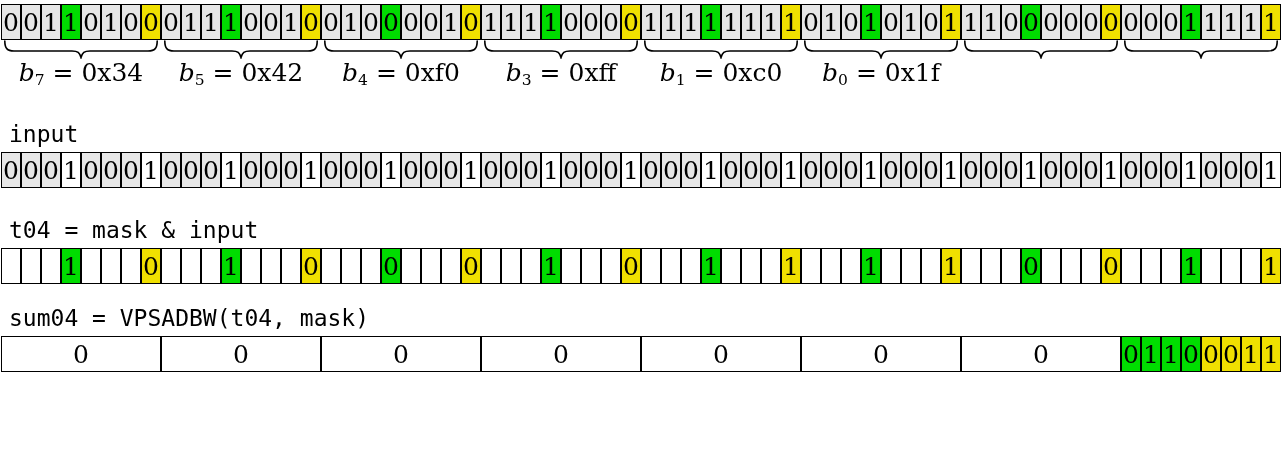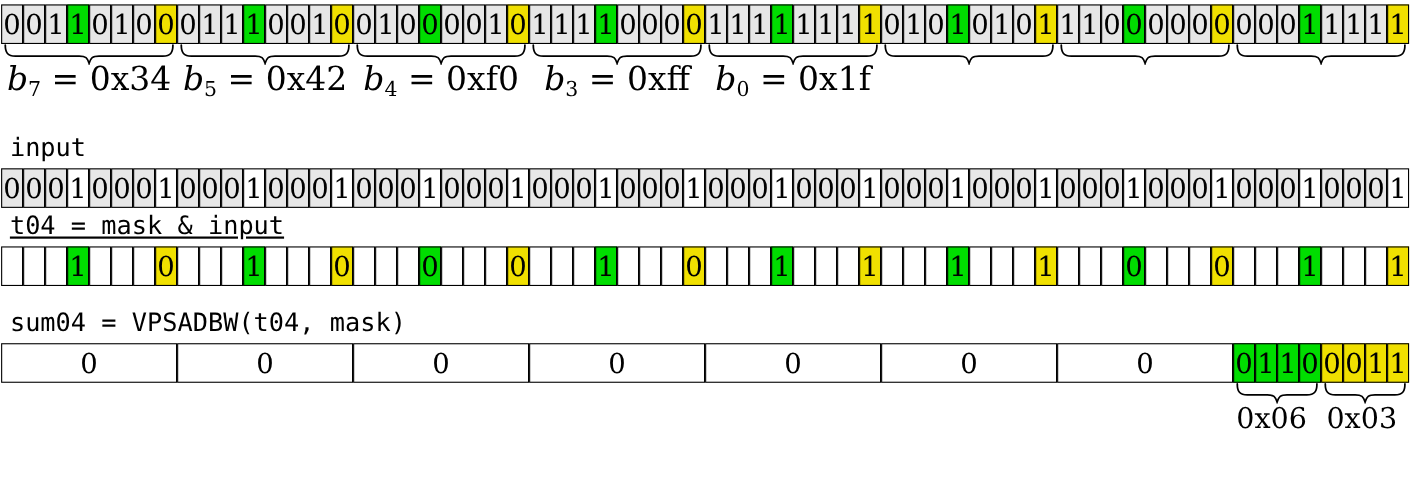--- a/index.html
+++ b/index.html
@@ -6,32 +6,32 @@
   .fig {
     width:1282px; height:450px; box-sizing:border-box;
     padding:4px 0 0 1px; position:relative; color:#000;
     font-family:"DejaVu Serif", serif;
   }
   .mono-label {
     font-family:"DejaVu Sans Mono", monospace;
     font-size:23px; line-height:28px; margin:0 0 8px 8px; white-space:pre;
   }
   .gap-mask { margin-top:30px; margin-bottom:4px; }
-  .gap-t04  { margin-top:3px; margin-bottom:4px;text-decoration:underline; }
+  .gap-t04  { margin-top:28px; margin-bottom:4px; }
   .gap-sum  { margin-top:20px; margin-bottom:4px; }
   .bitrow { display:flex; width:1280px; }
   .cell {
     box-sizing:border-box; width:20px; height:36px;
     border:1px solid #000; background:#fff;
     display:flex; align-items:center; justify-content:center;
     font-size:25px; line-height:1;
   }
   .cell.wide { width:160px; }
   .braces { display:block; }
-  .bytelabels { display:flex; width:1176px; font-size:30px; line-height:28px; }
+  .bytelabels { display:flex; width:1176px; font-size:25px; line-height:28px; }
   .bytelabel { width:160px; text-align:center; }
   .bytelabel i { font-style:italic; }
   .bytelabel sub { font-size:62%; vertical-align:baseline; position:relative; top:0.25em; }
   .sum-footer { position:relative; height:54px; width:1282px; }
   .sum-footer .braces { position:absolute; top:0; left:0; }
   .hexlabel {
     position:absolute; top:19px; width:80px; text-align:center;
     font-size:26px; line-height:28px;
   }
   #hex0 { left:1115px; }
@@ -116,20 +116,21 @@
       <path d="M0.8,1 C0.8,8 3,11 10,11 L68,11 C74,11 75.5,12.5 77,17.5 C78.5,12.5 80,11 86,11 L144,11 C151,11 153.2,8 153.2,1" transform="translate(643,0)" fill="none" stroke="#000000" stroke-width="1.6" stroke-linecap="round"></path>
       <path d="M0.8,1 C0.8,8 3,11 10,11 L68,11 C74,11 75.5,12.5 77,17.5 C78.5,12.5 80,11 86,11 L144,11 C151,11 153.2,8 153.2,1" transform="translate(803,0)" fill="none" stroke="#000000" stroke-width="1.6" stroke-linecap="round"></path>
       <path d="M0.8,1 C0.8,8 3,11 10,11 L68,11 C74,11 75.5,12.5 77,17.5 C78.5,12.5 80,11 86,11 L144,11 C151,11 153.2,8 153.2,1" transform="translate(963,0)" fill="none" stroke="#000000" stroke-width="1.6" stroke-linecap="round"></path>
       <path d="M0.8,1 C0.8,8 3,11 10,11 L68,11 C74,11 75.5,12.5 77,17.5 C78.5,12.5 80,11 86,11 L144,11 C151,11 153.2,8 153.2,1" transform="translate(1123,0)" fill="none" stroke="#000000" stroke-width="1.6" stroke-linecap="round"></path>
     </svg>
   <div class="bytelabels" id="byte-labels">
       <div class="bytelabel"><i>b</i><sub>7</sub> = 0x34</div>
       <div class="bytelabel"><i>b</i><sub>5</sub> = 0x42</div>
       <div class="bytelabel"><i>b</i><sub>4</sub> = 0xf0</div>
       <div class="bytelabel"><i>b</i><sub>3</sub> = 0xff</div>
+      <div class="bytelabel"><i>b</i><sub>1</sub> = 0xc0</div>
       <div class="bytelabel"><i>b</i><sub>0</sub> = 0x1f</div>
     </div>
 
   <div class="mono-label gap-mask">input</div>
   <div class="bitrow" id="row-mask">
       <div class="cell" style="background: rgb(231, 231, 231);">0</div>
       <div class="cell" style="background: rgb(231, 231, 231);">0</div>
       <div class="cell" style="background: rgb(231, 231, 231);">0</div>
       <div class="cell" style="background: rgb(255, 255, 255);">1</div>
       <div class="cell" style="background: rgb(231, 231, 231);">0</div>
@@ -274,22 +275,14 @@
       <div class="cell" style="background: rgb(0, 221, 0);">0</div>
       <div class="cell" style="background: rgb(0, 221, 0);">1</div>
       <div class="cell" style="background: rgb(0, 221, 0);">1</div>
       <div class="cell" style="background: rgb(0, 221, 0);">0</div>
       <div class="cell" style="background: rgb(240, 224, 0);">0</div>
       <div class="cell" style="background: rgb(240, 224, 0);">0</div>
       <div class="cell" style="background: rgb(240, 224, 0);">1</div>
       <div class="cell" style="background: rgb(240, 224, 0);">1</div>
     </div>
 
-  <div class="sum-footer">
-    <svg class="braces" id="braces-sum" width="1280" height="19">
-        <path d="M0.8,1 C0.8,8 3,11 10,11 L28,11 C34,11 35.5,12.5 37,17.5 C38.5,12.5 40,11 46,11 L64,11 C71,11 73.2,8 73.2,1" transform="translate(1123,0)" fill="none" stroke="#000000" stroke-width="1.6" stroke-linecap="round"></path>
-        <path d="M0.8,1 C0.8,8 3,11 10,11 L28,11 C34,11 35.5,12.5 37,17.5 C38.5,12.5 40,11 46,11 L64,11 C71,11 73.2,8 73.2,1" transform="translate(1203,0)" fill="none" stroke="#000000" stroke-width="1.6" stroke-linecap="round"></path>
-      </svg>
-    <div class="hexlabel" id="hex0">0x06</div>
-    <div class="hexlabel" id="hex1">0x03</div>
-  </div>
 
 </div>
 
 </body></html>

